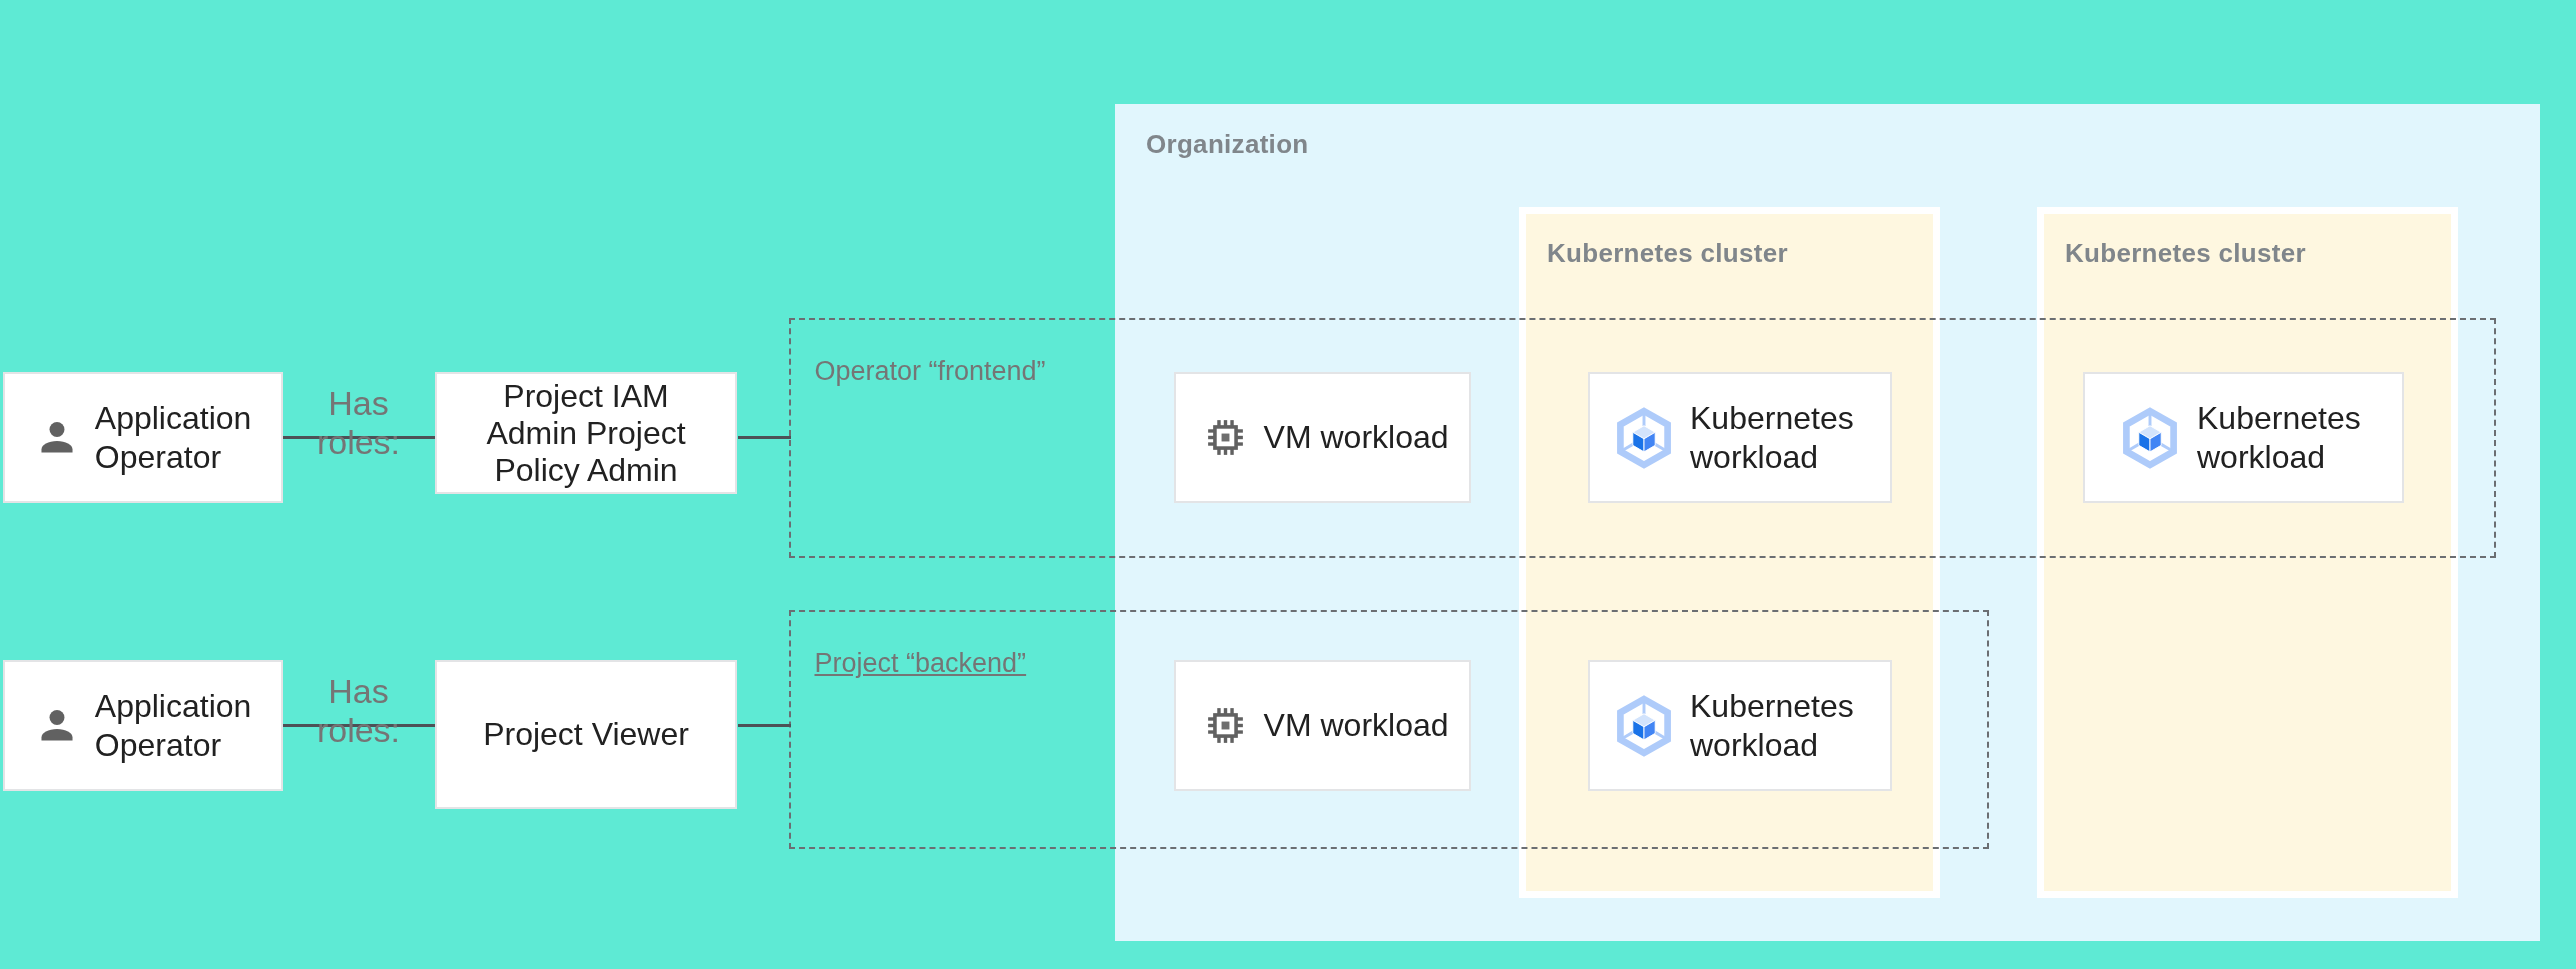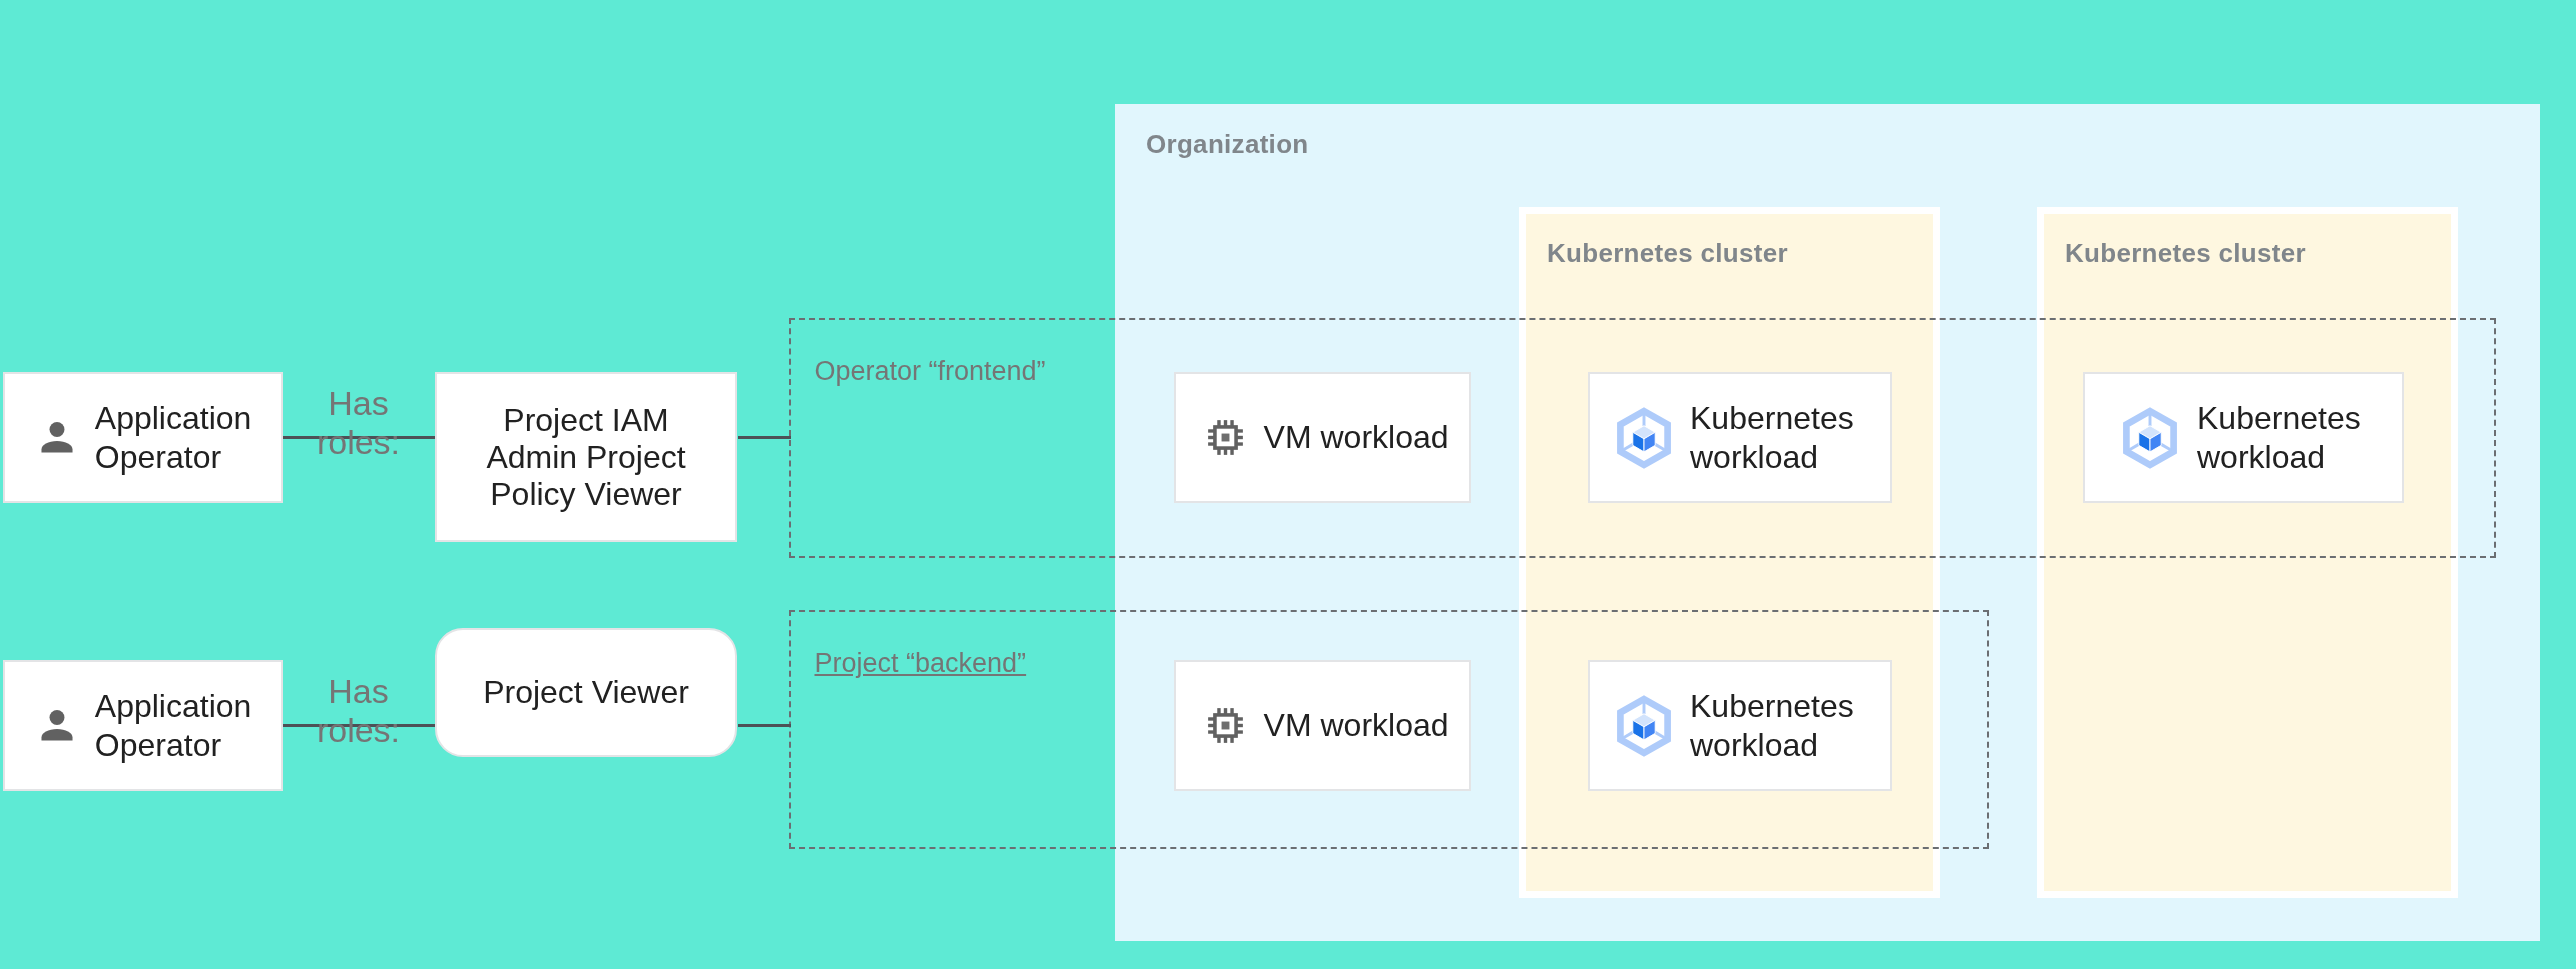--- a/index.html
+++ b/index.html
@@ -62,37 +62,37 @@
   <div class="abs relation-label" style="left:282px;top:672px;width:153px;z-index:4;">Has roles:</div>
 
   <div class="abs node" style="left:2.8px;top:372px;width:280px;height:131px;z-index:5;padding-left:29px;gap:15px;">
     <svg class="icon" width="46" height="46" viewBox="0 0 24 24">
       <circle cx="12" cy="7.6" r="3.9" fill="#616161"></circle>
       <path d="M12 13.6c-4.5 0-8.1 1.9-8.1 4.4v1.6h16.2V18c0-2.5-3.6-4.4-8.1-4.4z" fill="#616161"></path>
     </svg>
     <div class="node-label" style="width:173px;">Application Operator</div>
   </div>
 
-  <div class="abs node node-center role-lines" style="left:435px;top:372px;width:302px;height:170px;z-index:5;">
+  <div class="abs node node-center role-lines" style="left:435px;top:372px;width:302px;height:122px;z-index:5;">
     <div>
       <span>Project IAM</span>
       <span>Admin Project</span>
-      <span>Policy Viewer</span>
+      <span>Policy Admin</span>
     </div>
   </div>
 
   <div class="abs node" style="left:2.8px;top:660px;width:280px;height:131px;z-index:5;padding-left:29px;gap:15px;">
     <svg class="icon" width="46" height="46" viewBox="0 0 24 24">
       <circle cx="12" cy="7.6" r="3.9" fill="#616161"></circle>
       <path d="M12 13.6c-4.5 0-8.1 1.9-8.1 4.4v1.6h16.2V18c0-2.5-3.6-4.4-8.1-4.4z" fill="#616161"></path>
     </svg>
     <div class="node-label" style="width:173px;">Application Operator</div>
   </div>
 
-  <div class="abs node node-center" style="left:435px;top:628px;width:302px;height:129px;z-index:5;border-radius:28px;">
+  <div class="abs node node-center" style="left:435px;top:660px;width:302px;height:149px;z-index:5;">
     <div class="node-label">Project Viewer</div>
   </div>
 
   <div class="abs node" style="left:1174px;top:372px;width:297px;height:131px;z-index:5;padding-left:28px;gap:16.6px;">
     <svg class="icon" width="43" height="43" viewBox="0 0 24 24">
       <g fill="#616161">
         <rect x="7.4" y="2.3" width="1.9" height="4.2"></rect>
           <rect x="11.05" y="2.3" width="1.9" height="4.2"></rect>
           <rect x="14.7" y="2.3" width="1.9" height="4.2"></rect>
         <rect x="7.4" y="17.5" width="1.9" height="4.2"></rect>

